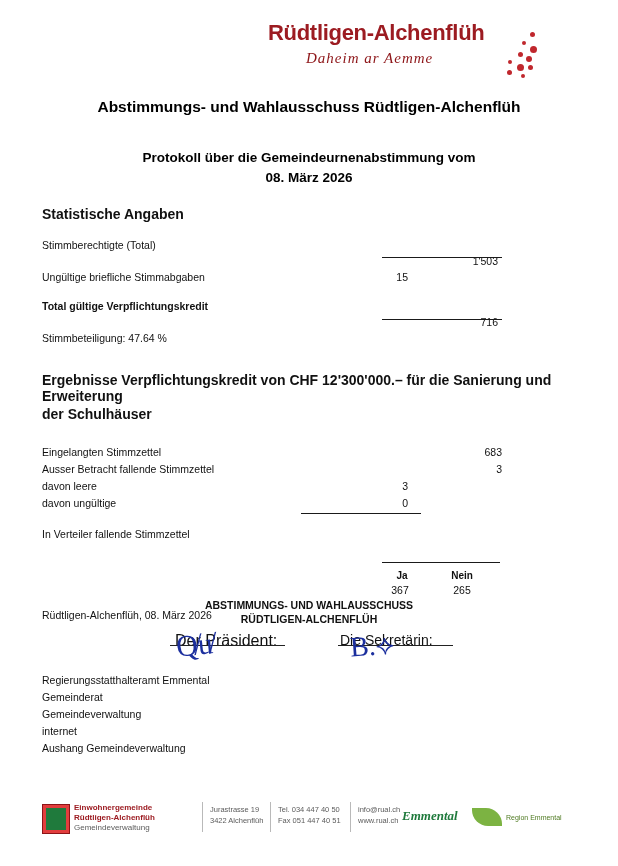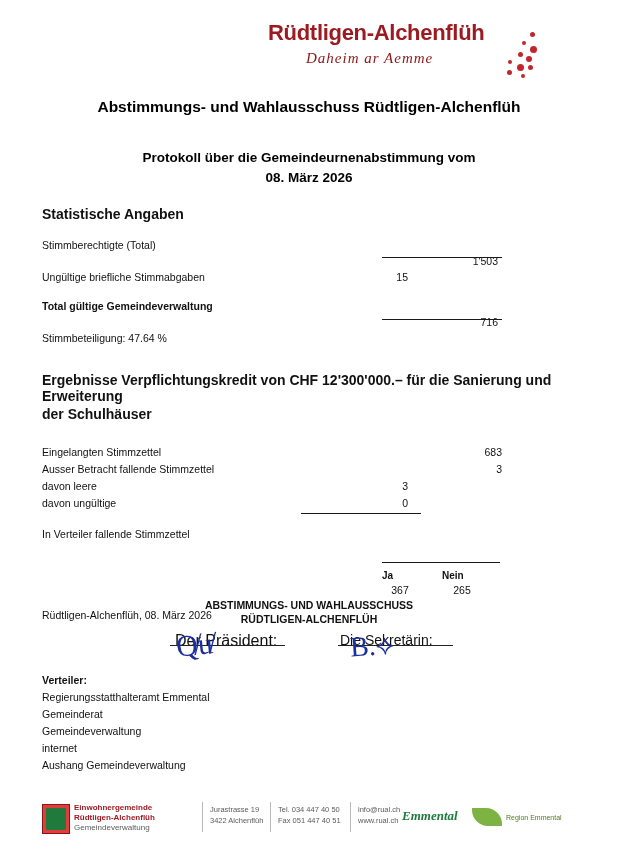--- a/index.html
+++ b/index.html
@@ -130,21 +130,21 @@
   .tight-row {
     position: relative;
     height: 17px;
     line-height: 17px;
   }
 
   .jn-head {
     position: absolute;
     font-weight: bold;
     font-size: 10px;
-    text-align: left;
+    text-align: center;
     width: 40px;
   }
   .jn-val {
     position: absolute;
     font-size: 10.5px;
     text-align: center;
     width: 40px;
   }
 
   
@@ -320,21 +320,21 @@
     <div style="height:9px;"></div>
 
     <div class="row">
       <span class="label">Ungültige briefliche Stimmabgaben</span>
       <span class="val" style="right:168px; width:60px;">15</span>
     </div>
 
     <div style="height:6px;"></div>
 
     <div class="row">
-      <span class="label bold">Total gültige Gemeindeverwaltung</span>
+      <span class="label bold">Total gültige Verpflichtungskredit</span>
       <span class="val v1">716</span>
       <span class="underline" style="right:74px; width:120px; bottom:-2px;"></span>
     </div>
 
     <div style="height:11px;"></div>
 
     <div class="plain">Stimmbeteiligung: 47.64 %</div>
 
     <div style="height:18px;"></div>
 
@@ -385,21 +385,20 @@
   </div>
   <div class="sig-label-left">Der Präsident:</div>
   <div class="sig-label-right">Die Sekretärin:</div>
   <div class="sig-line-left"></div>
   <div class="sig-line-right"></div>
 
   <div class="scribble" style="top:628px; left:176px; font-size:30px; transform: rotate(-6deg);">Q̸u̸</div>
   <div class="scribble" style="top:630px; left:350px; font-size:28px; transform: rotate(-4deg);">B.⟡</div>
 
   <div class="verteiler">
-    <div class="vt">Verteiler:</div>
     <div>Regierungsstatthalteramt Emmental</div>
     <div>Gemeinderat</div>
     <div>Gemeindeverwaltung</div>
     <div>internet</div>
     <div>Aushang Gemeindeverwaltung</div>
   </div>
 
   <div class="footer">
     <div class="f-crest">
         <div class="inner"></div>

